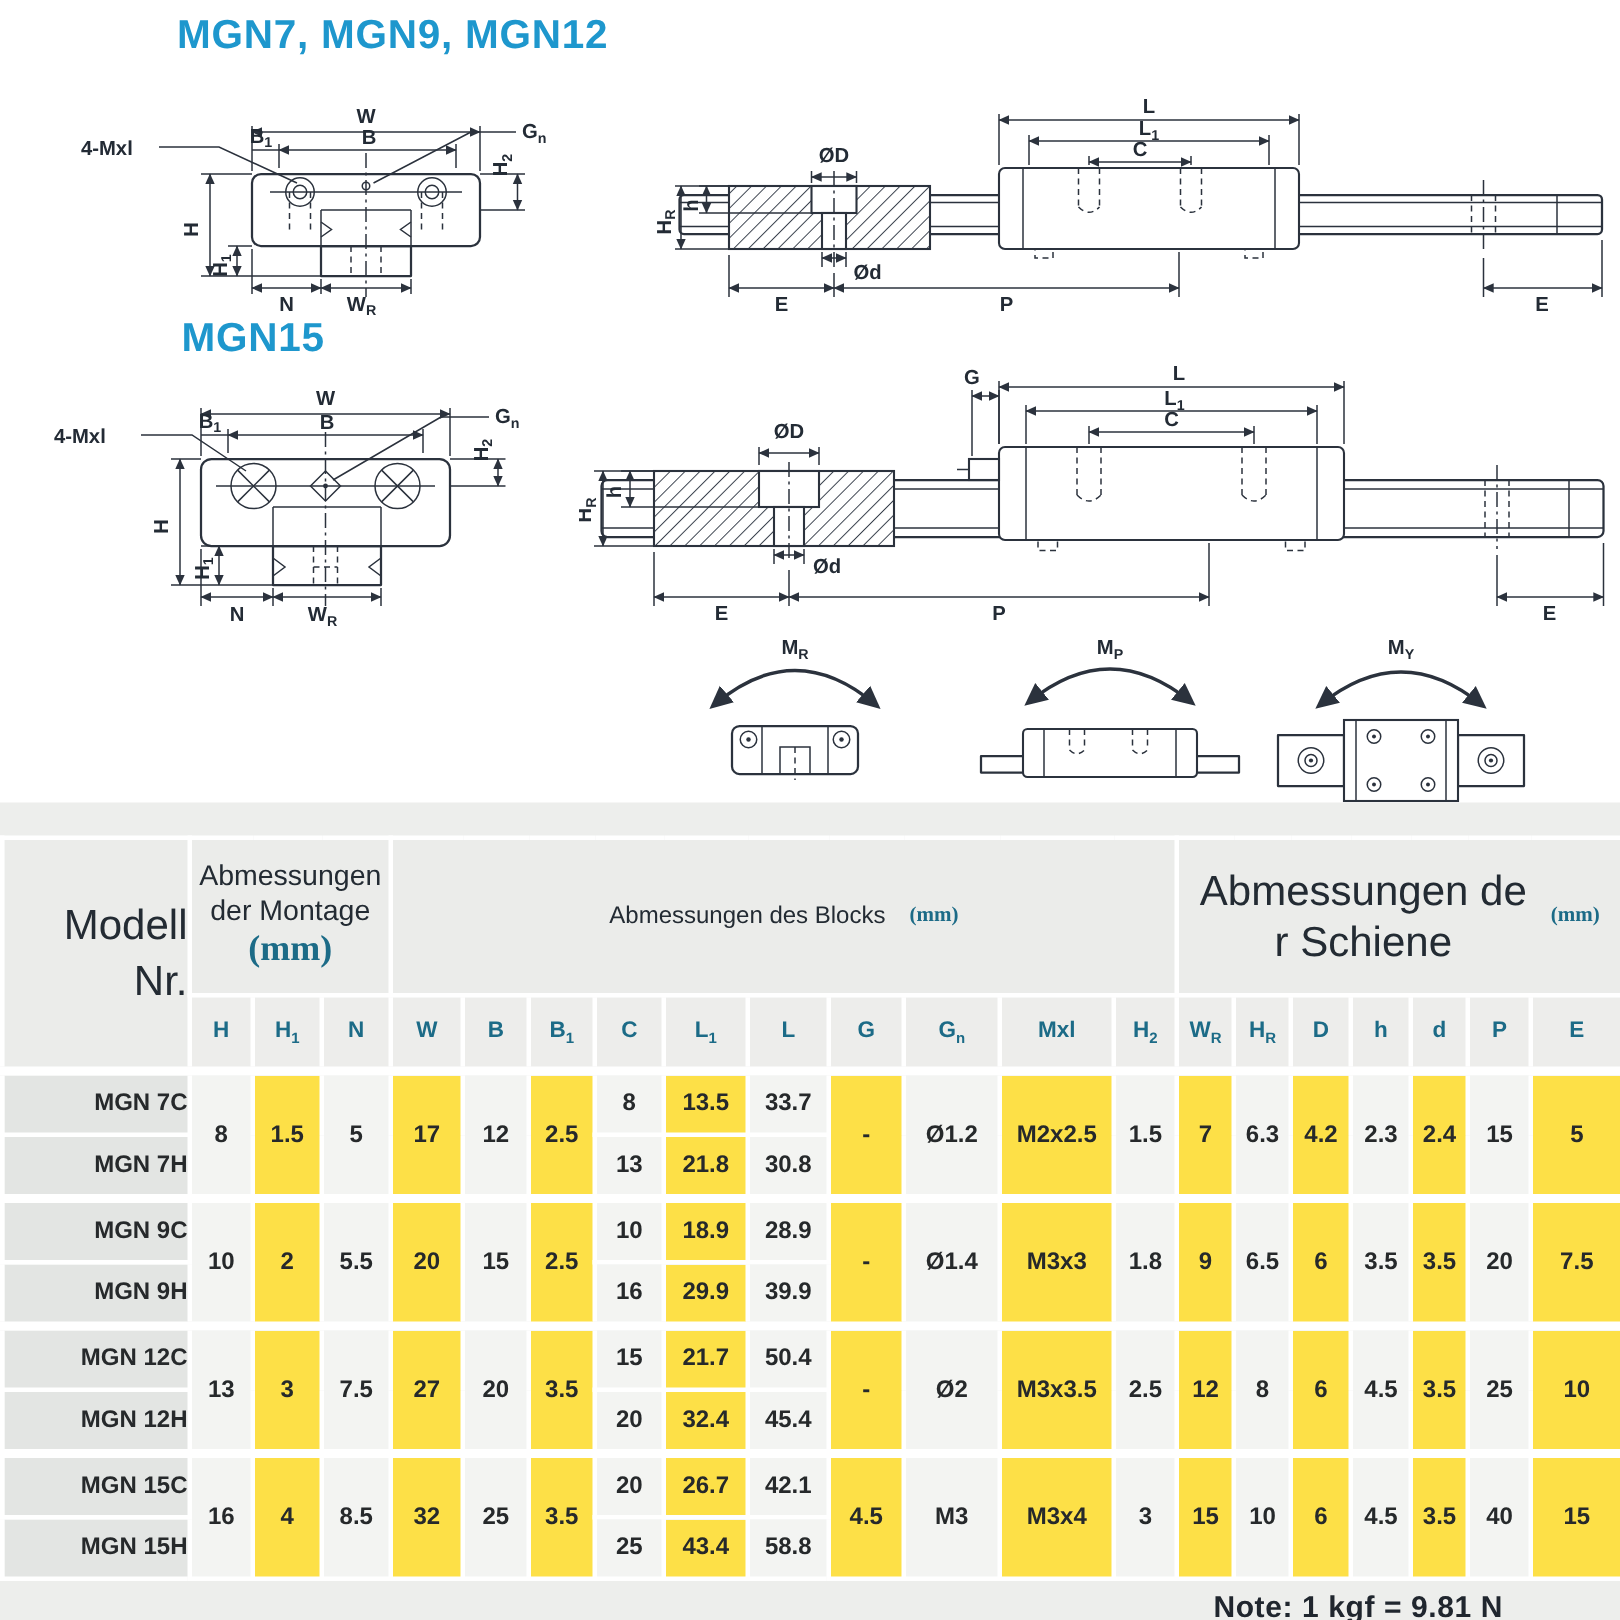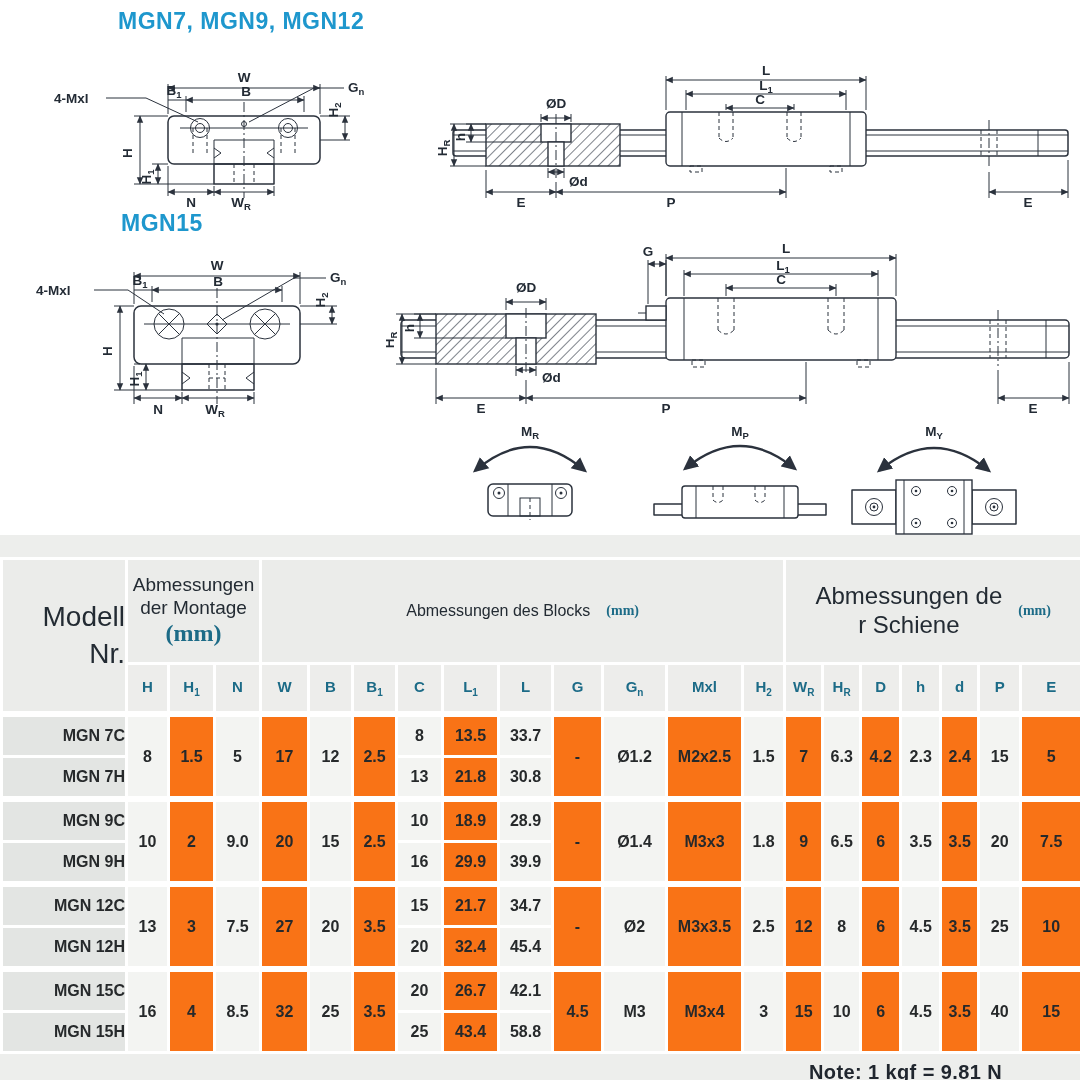--- a/index.html
+++ b/index.html
@@ -1,19 +1,19 @@
 <!DOCTYPE html>
 <html><head>
 <meta charset="utf-8">
 <style>
   html,body{margin:0;padding:0;background:#fff;}
   .canvas{position:relative;width:1080px;height:1080px;background:#fff;overflow:hidden;
           font-family:"Liberation Sans",sans-serif;}
   
-  .dtitle{position:absolute;font-size:23px;font-weight:bold;color:#1e97cd;letter-spacing:.5px;}
+  .dtitle{position:absolute;font-size:27px;font-weight:bold;color:#1e97cd;letter-spacing:.5px;}
   #t1{left:118px;top:8px;}
   #t2{left:121px;top:210px;}
   .draw{position:absolute;}
   .draw text{font-family:"Liberation Sans",sans-serif;font-size:13.5px;font-weight:bold;fill:#232b35;}
   .draw .sub{font-size:9.5px;}
   .draw .ln{fill:none;stroke:#2b323d;stroke-width:1.5;stroke-linejoin:round;}
   .draw .tn{fill:none;stroke:#2b323d;stroke-width:1;}
   .draw .dim{fill:none;stroke:#2b323d;stroke-width:1;}
   .draw .dsh{stroke-dasharray:4 3;}
   .draw .ctr{stroke-dasharray:10 3 2 3;}
@@ -27,28 +27,28 @@
   
   .tablewrap{position:absolute;left:0;top:535px;width:1080px;height:545px;background:#edeeec;}
   table{margin-top:22px;border-collapse:collapse;table-layout:fixed;width:1080px;}
   th,td{border:3px solid #fff;padding:0;text-align:center;vertical-align:middle;overflow:hidden;}
   tr.gh th{height:102px;background:#ebecea;font-weight:400;color:#232b33;}
   th.modelh{font-size:28px;text-align:right;padding-left:22px;line-height:1.3;color:#1d242c;margin-top:28px;}
   .grp .gl{display:block;line-height:1.2;font-size:24px;}
   .grp .sm{font-size:19px;}
   .unit{color:#1c6b87;font-weight:bold;font-size:14px;font-family:Liberation Serif, serif;}
   .blkflex,.schflex{display:flex;align-items:center;justify-content:center;gap:16px;}
-  .sch-lines{font-size:24px;line-height:1.2;}
+  .sch-lines{font-size:28px;line-height:1.2;}
   tr.ch th{height:46px;background:#ededeb;color:#1c6b87;font-size:15px;font-weight:bold;}
   tr.ch th sub,.draw tspan.sub{font-weight:bold;}
   tr.ch th sub{font-size:10px;}
   td{height:38px;font-size:16px;font-weight:bold;color:#26292b;}
   td.model{background:#e3e5e3;text-align:right;padding-left:26px;font-size:16px;}
   td.cl{background:#f3f4f2;}
-  td.cd{background:#f97316;}
+  td.cd{background:#fde047;}
   tr.pt td{border-top-width:6px;}
   .note{margin-top:7px;text-align:right;padding-right:78px;font-weight:bold;font-size:20px;
         color:#20262e;letter-spacing:.4px;}
 </style>
 </head>
 <body>
 
 <div class="canvas">
 
   <div id="t1" class="dtitle">MGN7, MGN9, MGN12</div>
@@ -451,21 +451,21 @@
           <tr>
             <td class="model">MGN 7H</td>
             <td class="cl">13</td>
             <td class="cd">21.8</td>
             <td class="cl">30.8</td>
           </tr>
           <tr class="pt">
             <td class="model">MGN 9C</td>
             <td class="cl" rowspan="2">10</td>
             <td class="cd" rowspan="2">2</td>
-            <td class="cl" rowspan="2">9.0</td>
+            <td class="cl" rowspan="2">5.5</td>
             <td class="cd" rowspan="2">20</td>
             <td class="cl" rowspan="2">15</td>
             <td class="cd" rowspan="2">2.5</td>
             <td class="cl">10</td>
             <td class="cd">18.9</td>
             <td class="cl">28.9</td>
             <td class="cd" rowspan="2">-</td>
             <td class="cl" rowspan="2">Ø1.4</td>
             <td class="cd" rowspan="2">M3x3</td>
             <td class="cl" rowspan="2">1.8</td>
@@ -486,21 +486,21 @@
           <tr class="pt">
             <td class="model">MGN 12C</td>
             <td class="cl" rowspan="2">13</td>
             <td class="cd" rowspan="2">3</td>
             <td class="cl" rowspan="2">7.5</td>
             <td class="cd" rowspan="2">27</td>
             <td class="cl" rowspan="2">20</td>
             <td class="cd" rowspan="2">3.5</td>
             <td class="cl">15</td>
             <td class="cd">21.7</td>
-            <td class="cl">34.7</td>
+            <td class="cl">50.4</td>
             <td class="cd" rowspan="2">-</td>
             <td class="cl" rowspan="2">Ø2</td>
             <td class="cd" rowspan="2">M3x3.5</td>
             <td class="cl" rowspan="2">2.5</td>
             <td class="cd" rowspan="2">12</td>
             <td class="cl" rowspan="2">8</td>
             <td class="cd" rowspan="2">6</td>
             <td class="cl" rowspan="2">4.5</td>
             <td class="cd" rowspan="2">3.5</td>
             <td class="cl" rowspan="2">25</td>

